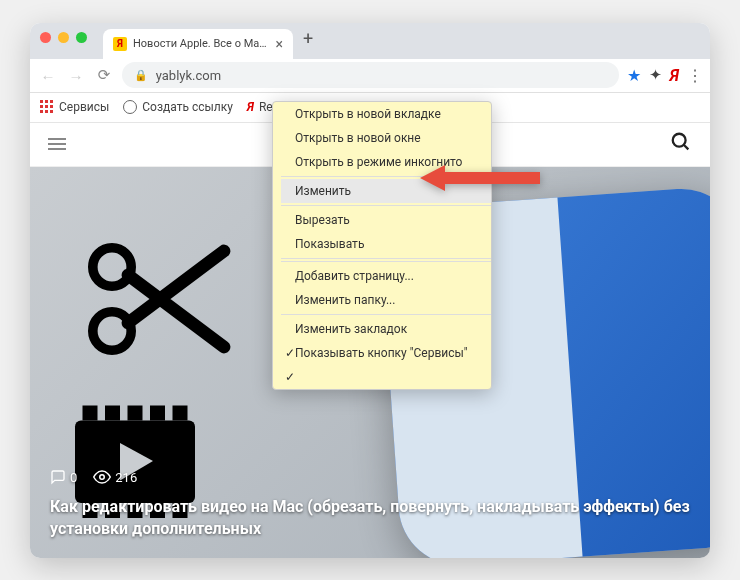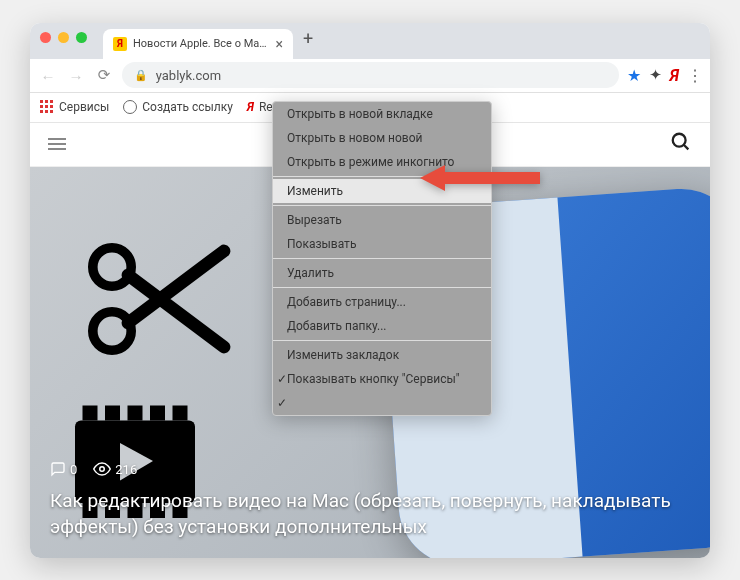--- a/index.html
+++ b/index.html
@@ -40,22 +40,22 @@
     .hero-bg { position:absolute; inset:0; }
     .finder-face { position:absolute; right:-40px; top:30px; width:360px; height:360px; border-radius:60px; background:linear-gradient(135deg,#3b7dd8,#1e5bb8); transform:rotate(-4deg); box-shadow:0 10px 40px rgba(0,0,0,0.3);}
     .finder-face::before{content:'';position:absolute;left:0;top:0;width:50%;height:100%;background:#d8e4f0;border-radius:60px 0 0 60px;}
     .scissors { position:absolute; left:50px; top:60px; }
     .film { position:absolute; left:30px; bottom:40px;}
     .wm { position:absolute; left:50%; top:45%; transform:translate(-50%,-50%); font-size:48px; color:rgba(120,120,120,0.35); font-family:Georgia,serif; display:flex; align-items:center;}
     .wm .apple{font-size:38px;}
     .overlay-text { position:absolute; bottom:18px; left:20px; right:20px; color:#fff; text-shadow:0 1px 3px rgba(0,0,0,0.6);}
     .stats { display:flex; gap:16px; font-size:13px; margin-bottom:10px; align-items:center;}
     .stat{display:flex;align-items:center;gap:4px;}
-    .hero-title { font-size:19px; font-weight:400; line-height:1.35;}
-    .ctx-menu { position:absolute; left:272px; top:101px; width:220px; background:#a3a3a3; border:1px solid #ccc; border-radius:4px; box-shadow:0 4px 20px rgba(0,0,0,0.25); font-size:12px; color:#333; z-index:100;}
+    .hero-title { font-size:16px; font-weight:700; line-height:1.35;}
+    .ctx-menu { position:absolute; left:272px; top:101px; width:220px; background:#fef9c3; border:1px solid #ccc; border-radius:4px; box-shadow:0 4px 20px rgba(0,0,0,0.25); font-size:12px; color:#333; z-index:100;padding-left:8px;}
     .ctx-item { padding:5px 14px; cursor:pointer; display:flex; align-items:center;}
     .ctx-item.hl { background:#e8e8e8;text-align:right;}
     .ctx-sep { height:1px; background:#ddd; margin:2px 0;}
     .ctx-check { width:12px; display:inline-block; margin-left:-10px; margin-right:-2px;}
     .arrow { position:absolute; left:420px; top:163px; z-index:101;}
     .arrow svg{filter:drop-shadow(0 2px 4px rgba(0,0,0,0.3));}
   </style>
 </head>
 <body>
 
@@ -174,46 +174,43 @@
         <div class="hero-title">Как редактировать видео на Mac (обрезать, повернуть, накладывать эффекты) без установки дополнительных</div>
       </div>
     </div>
   </div>
 
   <div class="ctx-menu">
     <div class="ctx-item">
         <span>Открыть в новой вкладке</span>
       </div>
     <div class="ctx-item">
-        <span>Открыть в новом новой</span>
+        <span>Открыть в новой окне</span>
       </div>
     <div class="ctx-item">
         <span>Открыть в режиме инкогнито</span>
       </div>
     <div class="ctx-sep"></div>
     <div class="ctx-item hl">
         <span>Изменить</span>
       </div>
     <div class="ctx-sep"></div>
     <div class="ctx-item">
         <span>Вырезать</span>
       </div>
     <div class="ctx-item">
         <span>Показывать</span>
       </div>
     <div class="ctx-sep"></div>
-    <div class="ctx-item">
-        <span>Удалить</span>
-      </div>
     <div class="ctx-sep"></div>
     <div class="ctx-item">
         <span>Добавить страницу...</span>
       </div>
     <div class="ctx-item">
-        <span>Добавить папку...</span>
+        <span>Изменить папку...</span>
       </div>
     <div class="ctx-sep"></div>
     <div class="ctx-item">
         <span>Изменить закладок</span>
       </div>
     <div class="ctx-item">
         <span class="ctx-check">✓</span>
         <span>Показывать кнопку "Сервисы"</span>
       </div>
     <div class="ctx-item">

